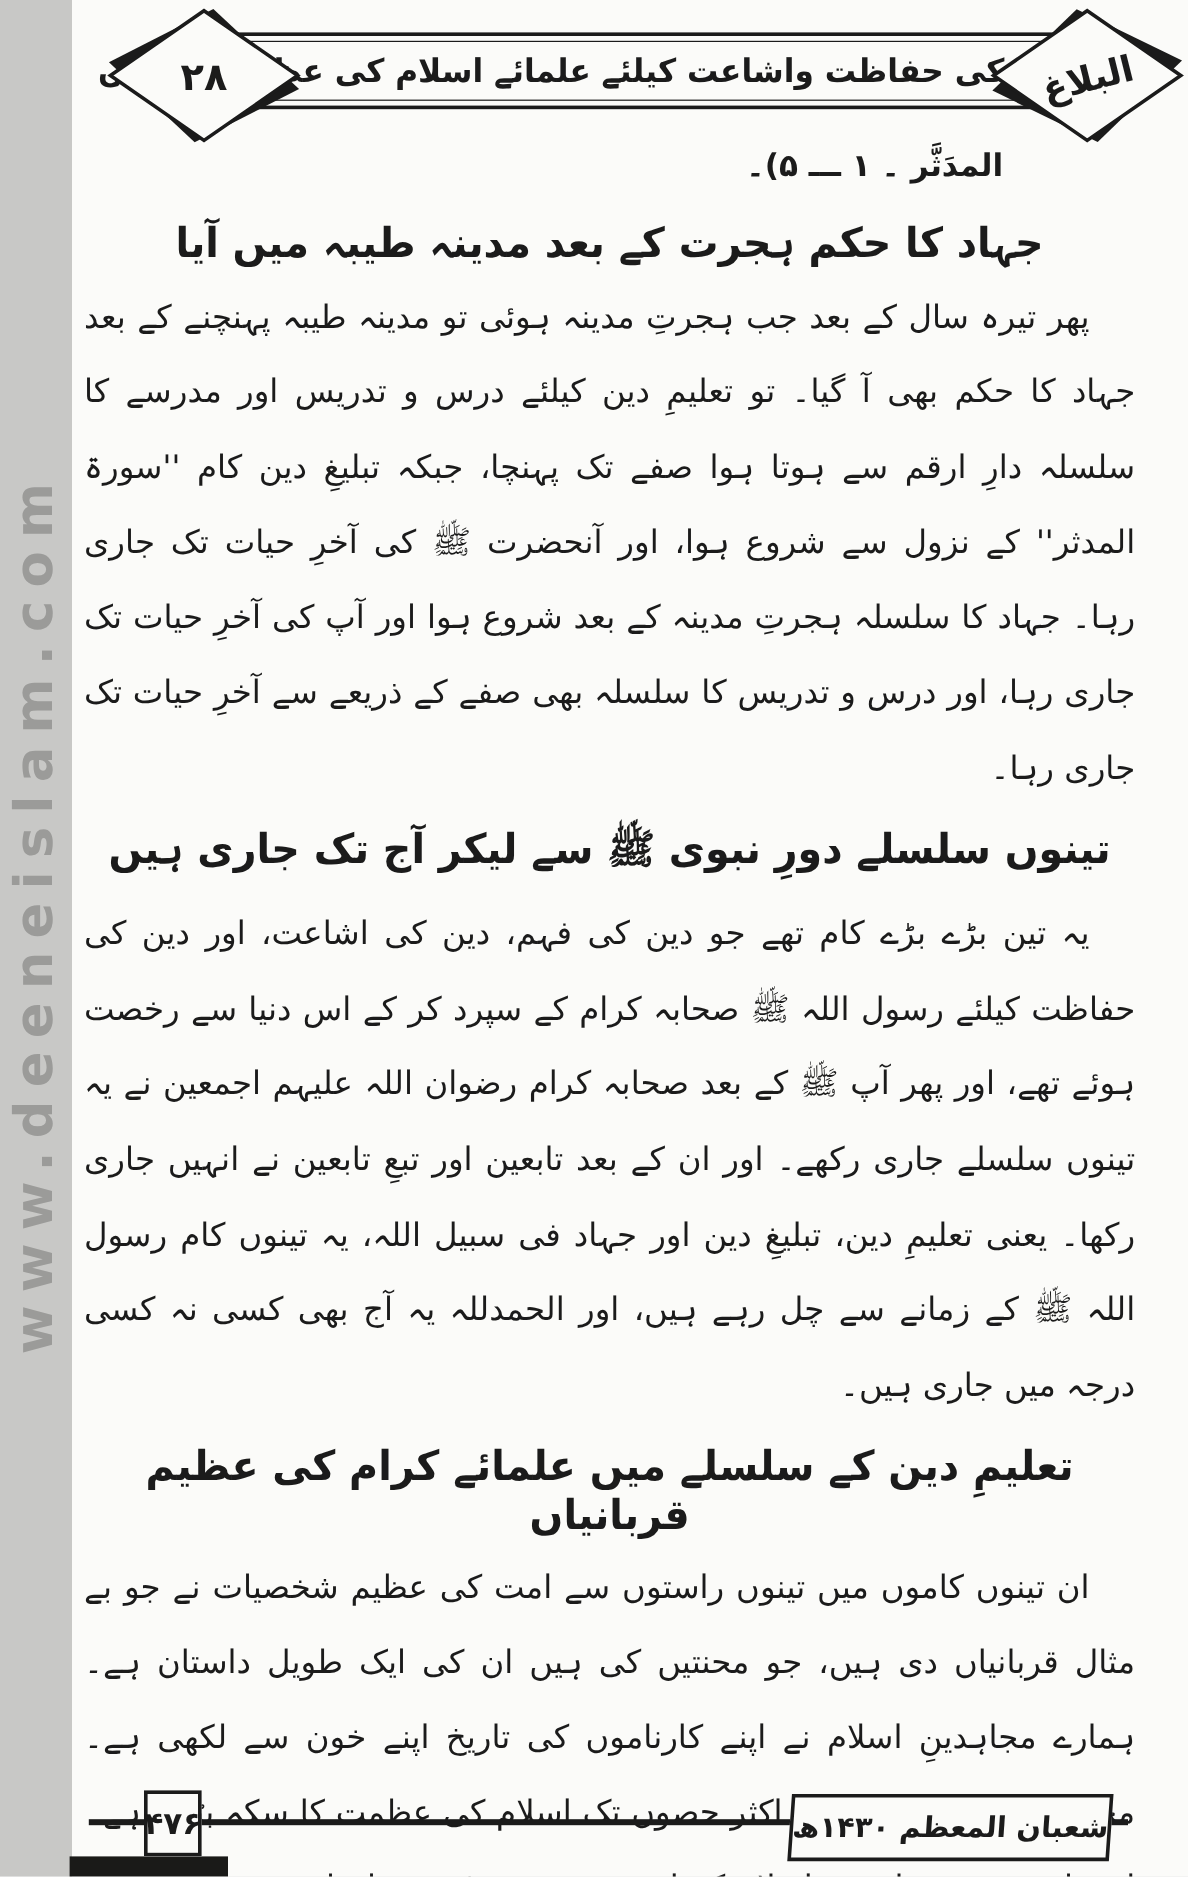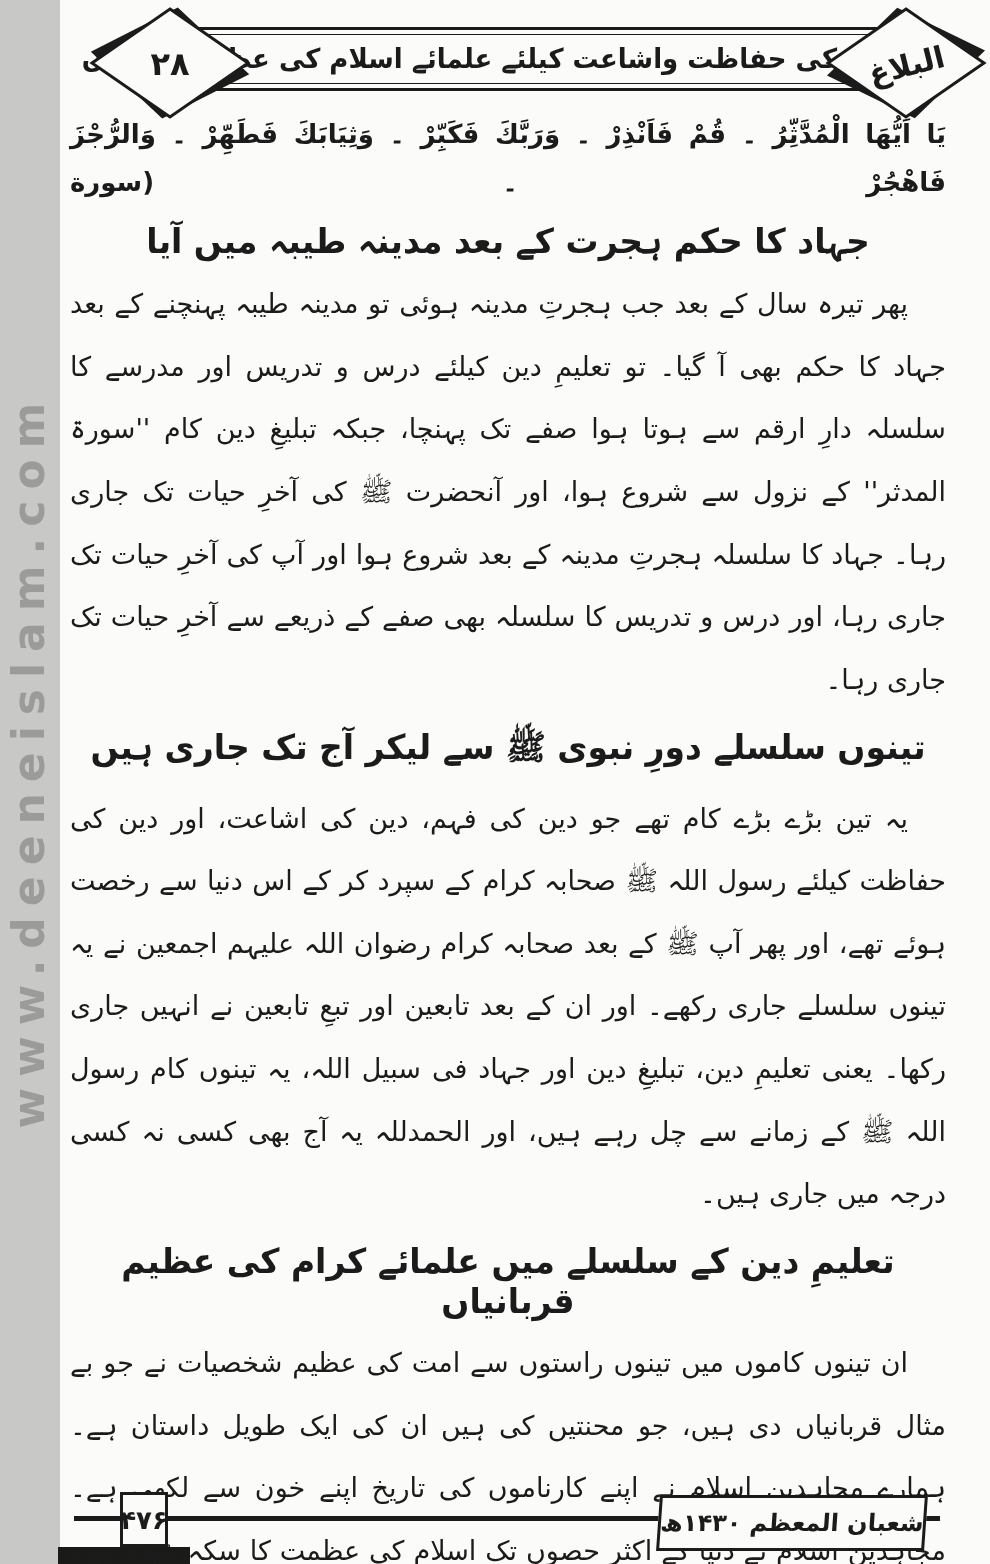--- a/index.html
+++ b/index.html
@@ -102,21 +102,21 @@
   </svg>
 
   <svg class="diamond right" width="176" height="122" viewBox="0 0 176 122">
     <polygon points="88,5 168,61 88,117 8,61" fill="#1b1b1b" transform="rotate(-9 88 61)"></polygon>
     <polygon points="88,7 166,61 88,115 10,61" fill="#fbfbf9" stroke="#1b1b1b" stroke-width="3"></polygon>
     <text x="88" y="74" text-anchor="middle" font-size="30" font-weight="bold" transform="rotate(-14 88 61)">البلاغ</text>
   </svg>
 
   <div class="content">
 
-    <div class="verse-line">يَا اَيُّهَا الْمُدَّثِّرُ ۔ قُمْ فَاَنْذِرْ ۔ وَرَبَّكَ فَكَبِّرْ ۔ وَثِيَابَكَ فَطَهِّرْ ۔ وَالرُّجْزَ فَاهْجُرْ ۔ (سورة</div>
+    <div class="verse-ref">المدَثَّر ۔ ۱ ـــ ۵)۔</div>
 
     <div class="sec-heading">جہاد کا حکم ہجرت کے بعد مدینہ طیبہ میں آیا</div>
     <div class="sec-body">پھر تیرہ سال کے بعد جب ہجرتِ مدینہ ہوئی تو مدینہ طیبہ پہنچنے کے بعد جہاد کا حکم بھی آ گیا۔ تو تعلیمِ دین کیلئے درس و تدریس اور مدرسے کا سلسلہ دارِ ارقم سے ہوتا ہوا صفے تک پہنچا، جبکہ تبلیغِ دین کام ''سورۃ المدثر'' کے نزول سے شروع ہوا، اور آنحضرت ﷺ کی آخرِ حیات تک جاری رہا۔ جہاد کا سلسلہ ہجرتِ مدینہ کے بعد شروع ہوا اور آپ کی آخرِ حیات تک جاری رہا، اور درس و تدریس کا سلسلہ بھی صفے کے ذریعے سے آخرِ حیات تک جاری رہا۔</div>
 
     <div class="sec-heading">تینوں سلسلے دورِ نبوی ﷺ سے لیکر آج تک جاری ہیں</div>
     <div class="sec-body">یہ تین بڑے بڑے کام تھے جو دین کی فہم، دین کی اشاعت، اور دین کی حفاظت کیلئے رسول اللہ ﷺ صحابہ کرام کے سپرد کر کے اس دنیا سے رخصت ہوئے تھے، اور پھر آپ ﷺ کے بعد صحابہ کرام رضوان اللہ علیہم اجمعین نے یہ تینوں سلسلے جاری رکھے۔ اور ان کے بعد تابعین اور تبعِ تابعین نے انہیں جاری رکھا۔ یعنی تعلیمِ دین، تبلیغِ دین اور جہاد فی سبیل اللہ، یہ تینوں کام رسول اللہ ﷺ کے زمانے سے چل رہے ہیں، اور الحمدللہ یہ آج بھی کسی نہ کسی درجہ میں جاری ہیں۔</div>
 
     <div class="sec-heading">تعلیمِ دین کے سلسلے میں علمائے کرام کی عظیم قربانیاں</div>
     <div class="sec-body">ان تینوں کاموں میں تینوں راستوں سے امت کی عظیم شخصیات نے جو بے مثال قربانیاں دی ہیں، جو محنتیں کی ہیں ان کی ایک طویل داستان ہے۔ ہمارے مجاہدینِ اسلام نے اپنے کارناموں کی تاریخ اپنے خون سے لکھی ہے۔ مجاہدین اسلام نے دنیا کے اکثر حصوں تک اسلام کی عظمت کا سکہ بٹھایا ہے۔ اور تاریخ میں مجاہدینِ اسلام کے ایسے عجیب و غریب واقعات موجود ہیں جو کوئی اور قوم انجام نہیں دے سکی۔ چنانچہ ہم ان واقعات کو سنتے بھی رہتے ہیں، بیان بھی کرتے رہتے ہیں، آپ نے بھی کتابوں میں بہت پڑھا ہوگا۔ لیکن آج میں آپ کو تھوڑی سی وہ داستان سنانا چاہتا ہوں کہ تعلیمِ دین کے سلسلے میں علمائے کرام نے جو قربانیاں دی ہیں، جو مشقتیں برداشت کی ہیں، جو تکلیفیں اُٹھائی ہیں ان کی کچھ داستان، تھوڑی تھوڑی جھلکیاں آپ کے سامنے لانا چاہتا ہوں۔ اس داستان سے یہ بات آپ کے سامنے آئیگی کہ یہ دین اور دین</div>
 

